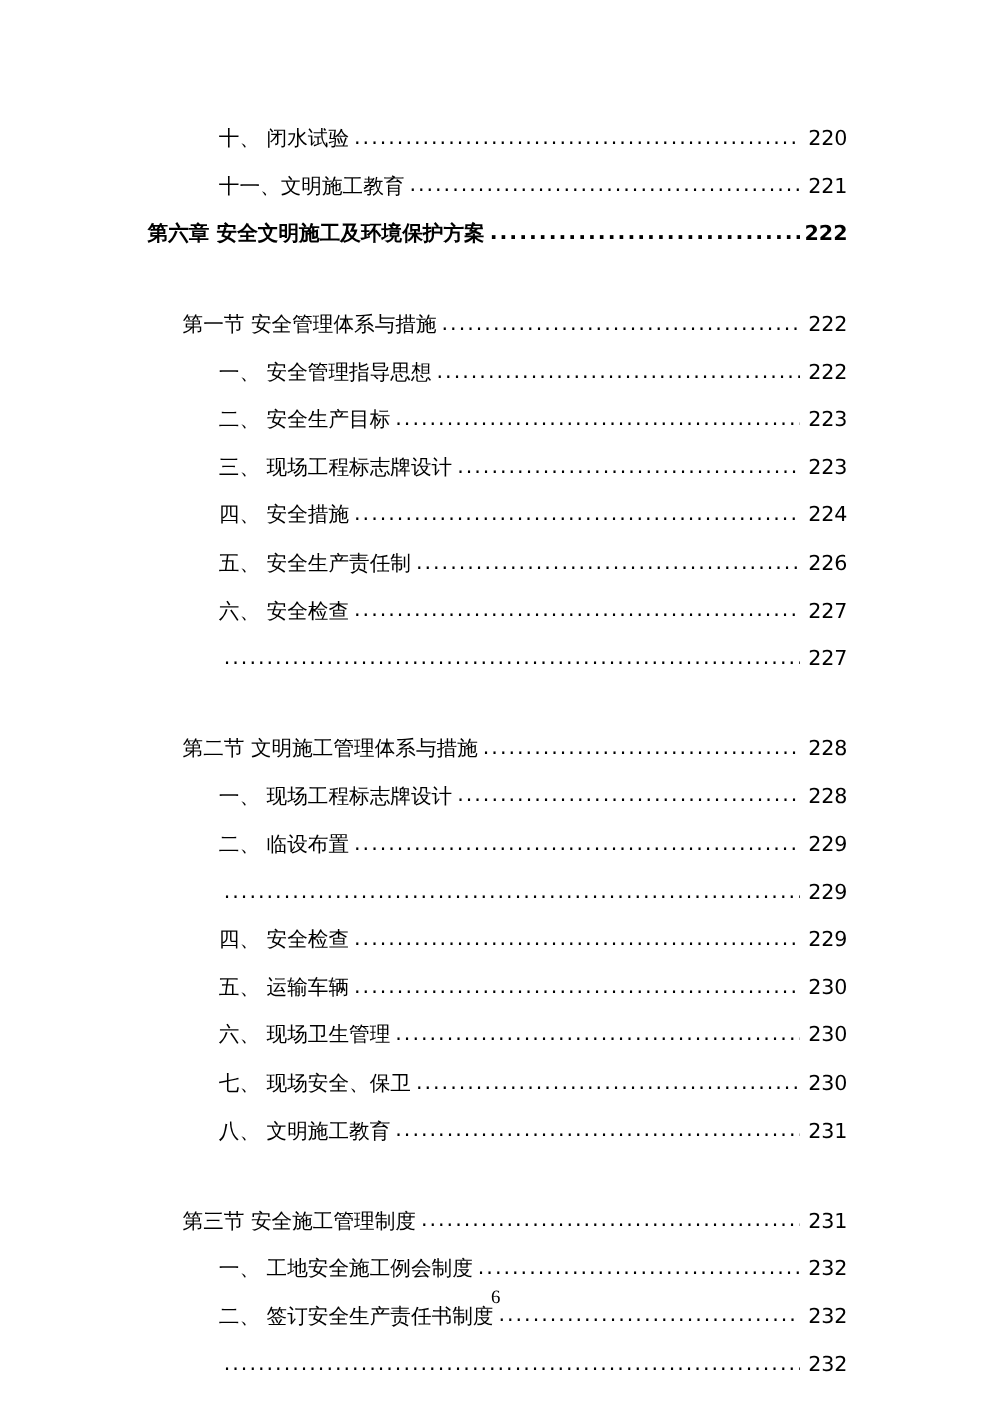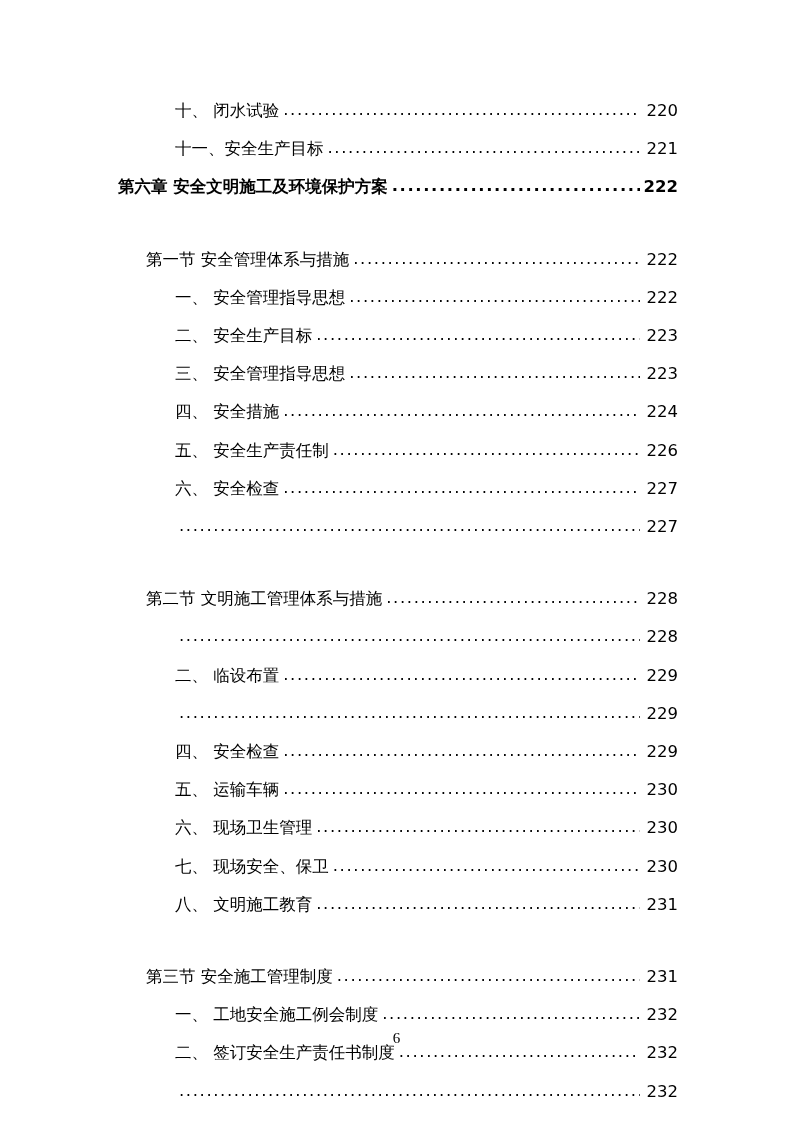--- a/index.html
+++ b/index.html
@@ -76,21 +76,21 @@
 <body>
 
 <div class="page">
   <div class="toc">
       <div class="toc-entry lvl-item">
         <span class="title">十、  闭水试验</span>
         <span class="leader">................................................................................</span>
         <span class="page-num">220</span>
       </div>
       <div class="toc-entry lvl-item">
-        <span class="title">十一、安全生产目标</span>
+        <span class="title">十一、文明施工教育</span>
         <span class="leader">................................................................................</span>
         <span class="page-num">221</span>
       </div>
       <div class="toc-entry lvl-chapter">
         <span class="title">第六章  安全文明施工及环境保护方案</span>
         <span class="leader">................................................................................</span>
         <span class="page-num">222</span>
       </div>
       <div class="toc-entry lvl-section">
         <span class="title">第一节  安全管理体系与措施</span>
@@ -101,21 +101,21 @@
         <span class="title">一、 安全管理指导思想</span>
         <span class="leader">................................................................................</span>
         <span class="page-num">222</span>
       </div>
       <div class="toc-entry lvl-item">
         <span class="title">二、 安全生产目标</span>
         <span class="leader">................................................................................</span>
         <span class="page-num">223</span>
       </div>
       <div class="toc-entry lvl-item">
-        <span class="title">三、 安全管理指导思想</span>
+        <span class="title">三、 现场工程标志牌设计</span>
         <span class="leader">................................................................................</span>
         <span class="page-num">223</span>
       </div>
       <div class="toc-entry lvl-item">
         <span class="title">四、 安全措施</span>
         <span class="leader">................................................................................</span>
         <span class="page-num">224</span>
       </div>
       <div class="toc-entry lvl-item">
         <span class="title">五、 安全生产责任制</span>
@@ -130,20 +130,21 @@
       <div class="toc-entry lvl-item">
         <span class="leader">................................................................................</span>
         <span class="page-num">227</span>
       </div>
       <div class="toc-entry lvl-section">
         <span class="title">第二节  文明施工管理体系与措施</span>
         <span class="leader">................................................................................</span>
         <span class="page-num">228</span>
       </div>
       <div class="toc-entry lvl-item">
+        <span class="title">一、 现场工程标志牌设计</span>
         <span class="leader">................................................................................</span>
         <span class="page-num">228</span>
       </div>
       <div class="toc-entry lvl-item">
         <span class="title">二、 临设布置</span>
         <span class="leader">................................................................................</span>
         <span class="page-num">229</span>
       </div>
       <div class="toc-entry lvl-item">
         <span class="leader">................................................................................</span>

